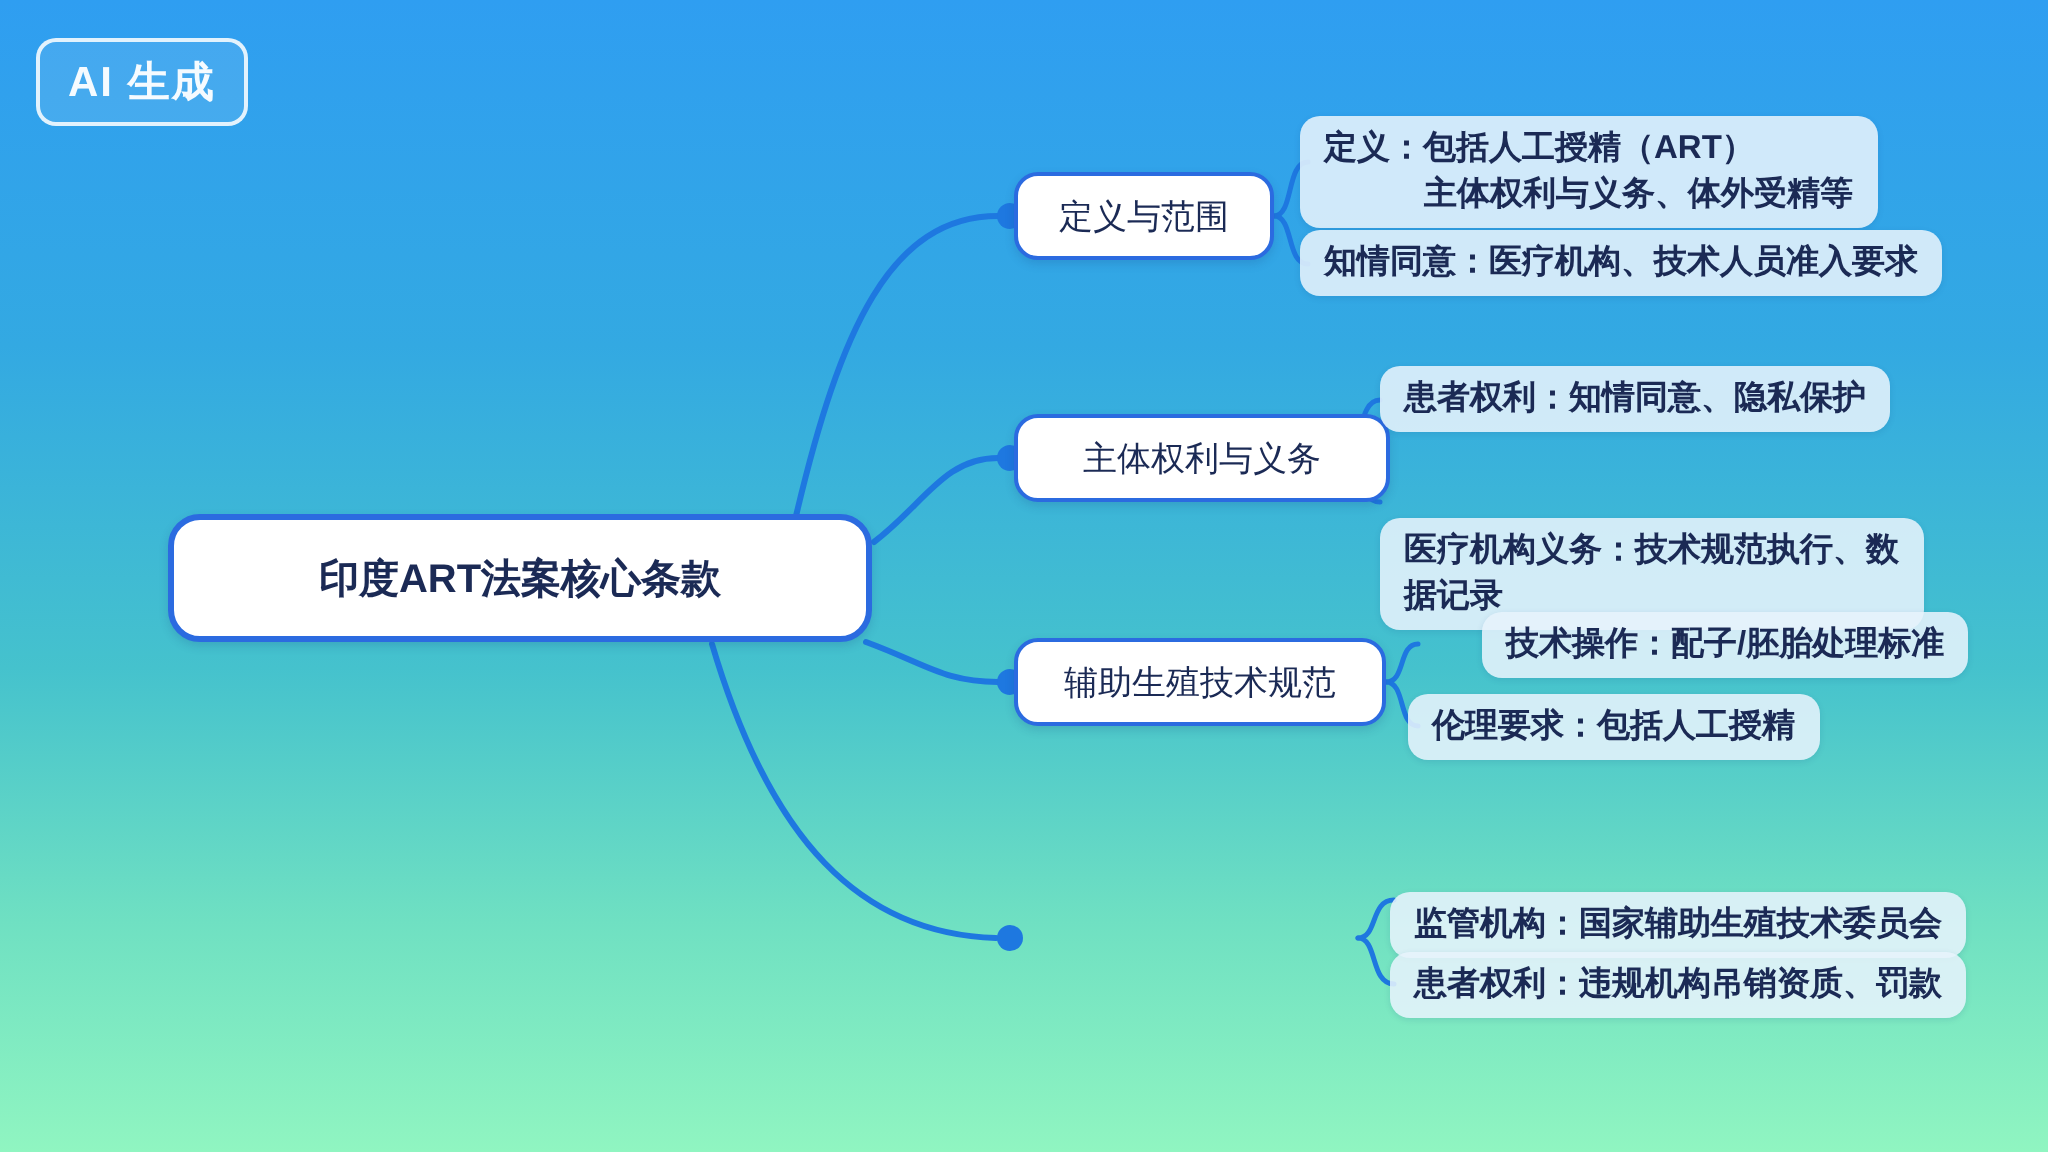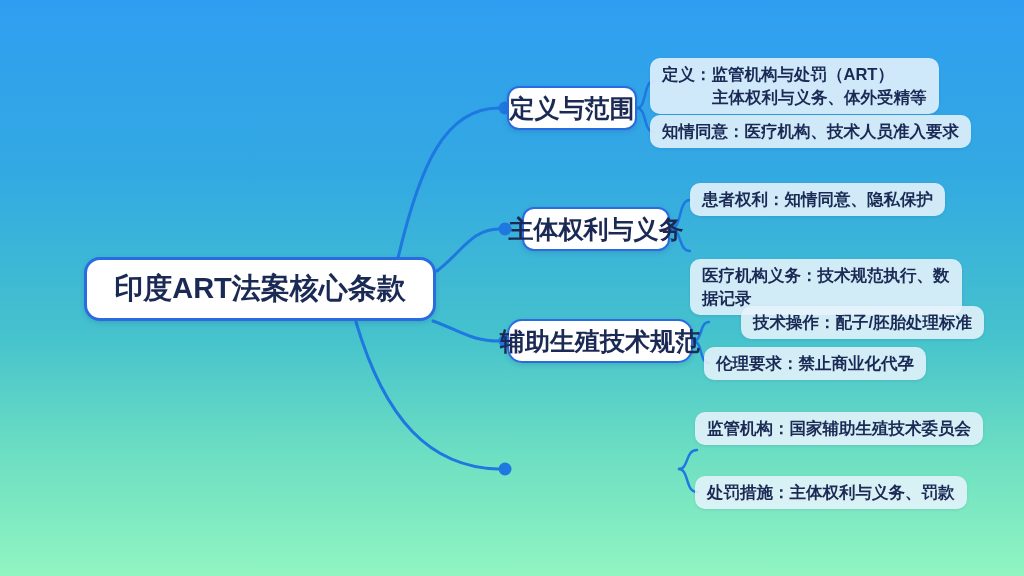--- a/index.html
+++ b/index.html
@@ -28,50 +28,50 @@
     background: #ffffff;
     border: 2.5px solid #2b6be0;
     color: #1b2a55;
     display: flex; align-items: center; justify-content: center;
     box-shadow: 0 2px 5px rgba(20,60,120,0.18);
     white-space: nowrap;
   }
   .root-node {
     left: 84px; top: 257px; width: 352px; height: 64px;
     border-width: 3.5px; border-radius: 16px;
-    font-size: 29px; font-weight: bold;
+    font-size: 20px; font-weight: bold;
   }
   .branch-node {
     height: 44px; border-radius: 12px;
-    font-size: 25px; font-weight: bold;
+    font-size: 17px; font-weight: normal;
   }
   #branch-0 { left: 507px; top: 86px;  width: 130px; }
-  #branch-1 { left: 522px; top: 207px; width: 148px; }
-  #branch-2 { left: 507px; top: 319px; width: 186px; border-radius: 15px; }
+  #branch-1 { left: 507px; top: 207px; width: 188px; }
+  #branch-2 { left: 507px; top: 319px; width: 186px; }
   #branch-3 { left: 507px; top: 447px; width: 172px; }
 
   .sub-node {
     position: absolute;
     background: rgba(230,243,252,0.88);
     border-radius: 10px;
     color: #1b2a55;
     font-size: 16.5px; font-weight: 600;
     line-height: 23px;
     padding: 5px 12px;
     box-shadow: 0 1px 3px rgba(20,60,120,0.12);
     white-space: nowrap;
   }
   .sub-node .indent2 { display: block; padding-left: 50px; }
   #sub-0-0 { left: 650px; top: 58px; }
   #sub-0-1 { left: 650px; top: 115px; }
   #sub-1-0 { left: 690px; top: 183px; }
   #sub-1-1 { left: 690px; top: 224px; width: 272px; white-space: normal; margin-top: 35px; }
   #sub-2-0 { left: 704px; top: 306px; margin-left: 37px; }
   #sub-2-1 { left: 704px; top: 347px; }
-  #sub-3-0 { left: 695px; top: 412px; }
+  #sub-3-0 { left: 695px; top: 446px; }
   #sub-3-1 { left: 695px; top: 476px; }
 </style>
 </head>
 <body>
 
 <div class="stage">
 
   <svg class="connectors" width="1024" height="576" viewBox="0 0 1024 576">
     <g stroke="#1e78e0" stroke-width="3" fill="none" stroke-linecap="round">
       <path d="M 398 258 C 420 165, 445 108, 499 108"></path>
@@ -90,35 +90,36 @@
       <path d="M 679 469 C 689 469, 685 492, 697 492"></path>
     </g>
     <g fill="#1e78e0">
       <circle cx="505" cy="108" r="6.5"></circle>
       <circle cx="505" cy="229" r="6.5"></circle>
       <circle cx="505" cy="341" r="6.5"></circle>
       <circle cx="505" cy="469" r="6.5"></circle>
     </g>
   </svg>
 
+  <div class="ai-badge">AI 生成</div>
 
   <div class="node root-node">印度ART法案核心条款</div>
 
   <div class="node branch-node" id="branch-0">定义与范围</div>
   <div class="node branch-node" id="branch-1">主体权利与义务</div>
   <div class="node branch-node" id="branch-2">辅助生殖技术规范</div>
 
   <div class="sub-node" id="sub-0-0">
-    <span>定义：监管机构与处罚（ART）</span>
+    <span>定义：包括人工授精（ART）</span>
     <span class="indent2">主体权利与义务、体外受精等</span>
   </div>
   <div class="sub-node" id="sub-0-1">知情同意：医疗机构、技术人员准入要求</div>
 
   <div class="sub-node" id="sub-1-0">患者权利：知情同意、隐私保护</div>
   <div class="sub-node" id="sub-1-1">医疗机构义务：技术规范执行、数据记录</div>
 
   <div class="sub-node" id="sub-2-0">技术操作：配子/胚胎处理标准</div>
-  <div class="sub-node" id="sub-2-1">伦理要求：禁止商业化代孕</div>
+  <div class="sub-node" id="sub-2-1">伦理要求：包括人工授精</div>
 
   <div class="sub-node" id="sub-3-0">监管机构：国家辅助生殖技术委员会</div>
-  <div class="sub-node" id="sub-3-1">处罚措施：主体权利与义务、罚款</div>
+  <div class="sub-node" id="sub-3-1">患者权利：违规机构吊销资质、罚款</div>
 
 </div>
 
 </body></html>

